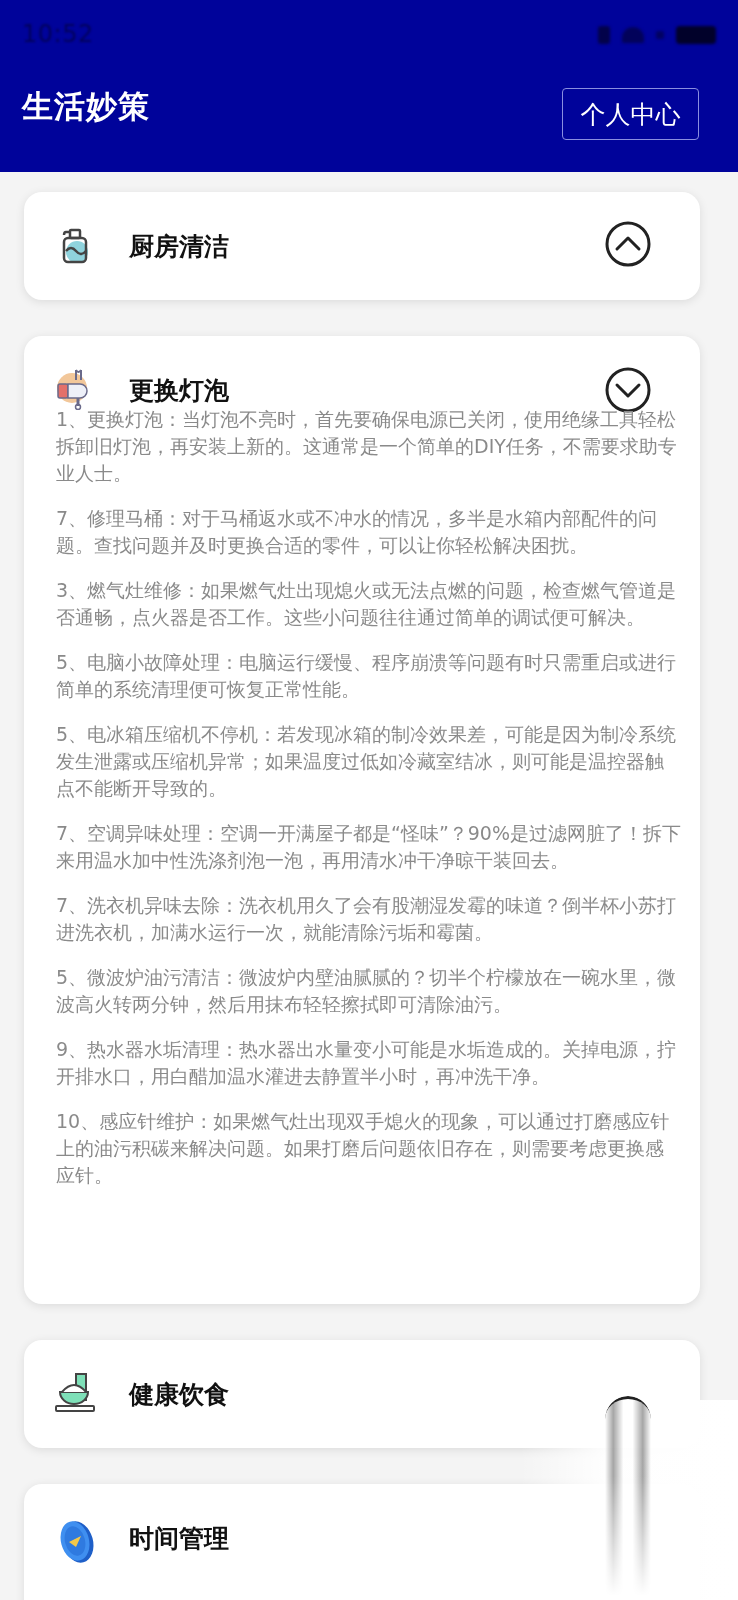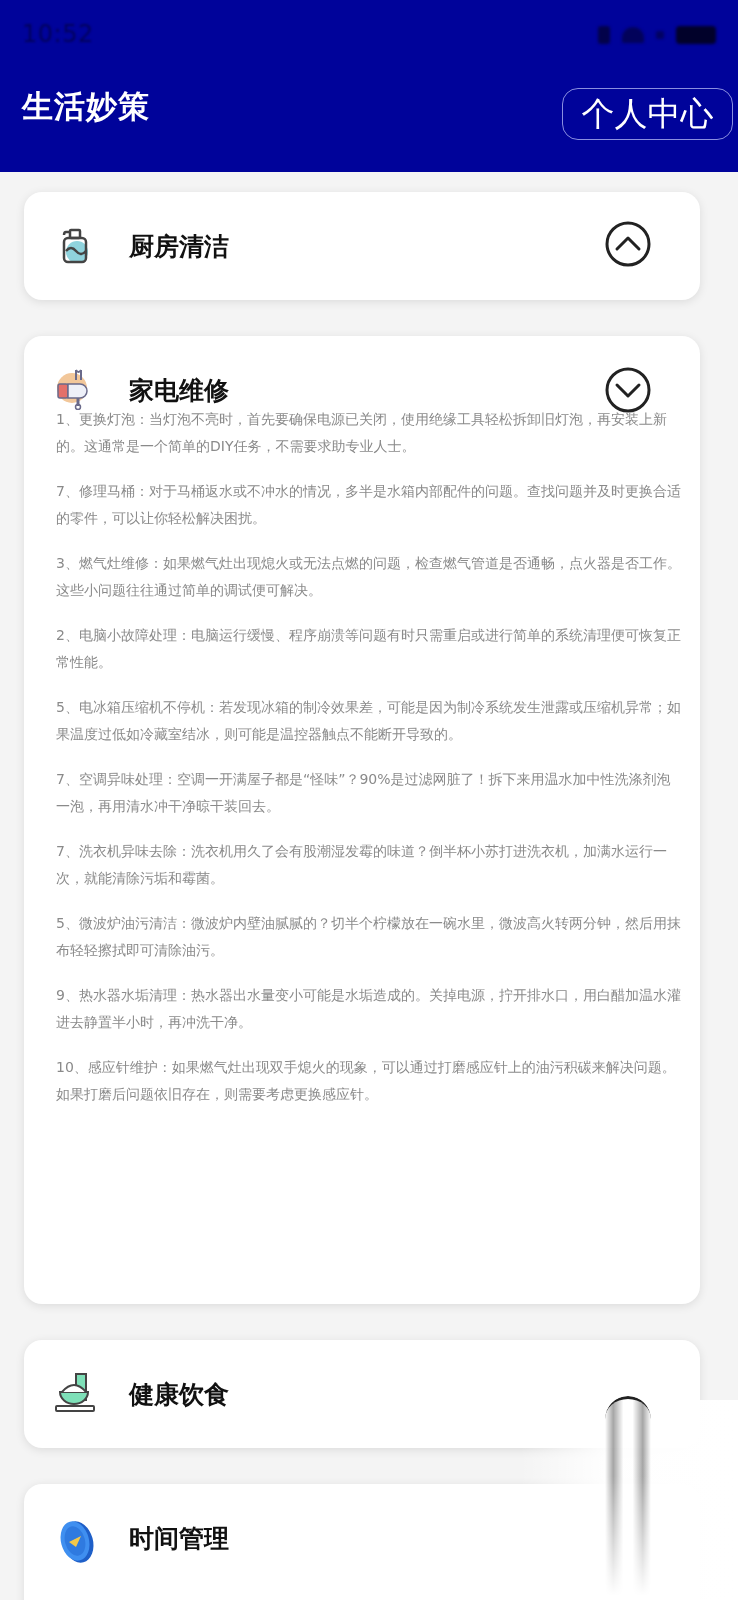--- a/index.html
+++ b/index.html
@@ -27,23 +27,23 @@
   .si { background: #02024a; }
   .si-mute { width: 12px; height: 18px; border-radius: 3px; }
   .si-wifi { width: 22px; height: 16px; border-radius: 12px 12px 2px 2px; opacity: .8; }
   .si-sig { width: 8px; height: 8px; border-radius: 2px; opacity: .7; }
   .si-batt { width: 40px; height: 18px; border-radius: 4px; background: #01012a; }
   .app-title {
     position: absolute; left: 22px; top: 86px;
     font-size: 31px; font-weight: bold; color: #ffffff; letter-spacing: 1px;
   }
   .profile-btn {
-    position: absolute; left: 562px; top: 88px; width: 171px; height: 52px;
-    border: 1.5px solid #8a8fe0; border-radius: 16px;
-    color: #ffffff; font-size: 33px;
+    position: absolute; left: 562px; top: 88px; width: 137px; height: 52px;
+    border: 1.5px solid #8a8fe0; border-radius: 4px;
+    color: #ffffff; font-size: 25px;
     display: flex; align-items: center; justify-content: center;
     background: transparent; cursor: pointer;
   }
   .card {
     position: absolute; left: 24px; width: 676px;
     background: #ffffff; border-radius: 18px;
     box-shadow: 0 2px 10px rgba(0,0,0,0.10);
   }
   .card-head {
     position: absolute; left: 0; top: 0; width: 100%; height: 120px;
@@ -54,21 +54,21 @@
   }
   .card-title {
     position: absolute; left: 105px;
     font-size: 25px; font-weight: bold; color: #111111;
   }
   .chevron {
     position: absolute; left: 580px; width: 48px; height: 48px; cursor: pointer;
   }
   .card-body {
     position: absolute; left: 32px; top: 70px; width: 625px;
-    color: #8a8a8a; font-size: 14px; line-height: 27px;
+    color: #8a8a8a; font-size: 19px; line-height: 27px;
   }
   .card-body p { margin-bottom: 18px; }
   .fade {
     position: absolute; left: 520px; top: 1400px; width: 218px; height: 200px;
     background: linear-gradient(90deg, rgba(255,255,255,0) 0%, rgba(255,255,255,0.95) 40%, #ffffff 100%);
   }
   .pill {
     position: absolute; left: 605px; top: 1396px; width: 46px; height: 200px;
     border-radius: 23px 23px 0 0;
     border-top: 3px solid #222;
@@ -114,31 +114,31 @@
 <div class="card" style="top:336px;height:968px;">
   <div class="card-head" style="height:80px;">
     <svg class="card-icon" style="top:30px;" viewBox="0 0 44 44">
       <circle cx="18" cy="22" r="15" fill="#f2c79a"></circle>
       <rect x="4" y="18" width="10" height="14" rx="2" fill="#e3706a" stroke="#6a6a8a" stroke-width="1.5"></rect>
       <path d="M14 18 h12 a4 4 0 0 1 0 14 h-12 z" fill="#eef0f8" stroke="#6a6a8a" stroke-width="1.5"></path>
       <path d="M22 4 v10 M27 4 v10 M22 4 q2.5 4 5 0" fill="none" stroke="#6a6a8a" stroke-width="2"></path>
       <path d="M24 32 v8" stroke="#6a6a8a" stroke-width="3"></path>
       <circle cx="24" cy="41" r="2.5" fill="none" stroke="#6a6a8a" stroke-width="1.5"></circle>
     </svg>
-    <span class="card-title" style="top:38px;">家电维修</span>
+    <span class="card-title" style="top:38px;">更换灯泡</span>
     <svg class="chevron" style="top:30px;" viewBox="0 0 48 48">
       <circle cx="24" cy="24" r="21" fill="none" stroke="#222" stroke-width="3"></circle>
       <path d="M13 19 L24 30 L35 19" fill="none" stroke="#222" stroke-width="3" stroke-linecap="round" stroke-linejoin="round"></path>
     </svg>
   </div>
   <div class="card-body">
     <p>1、更换灯泡：当灯泡不亮时，首先要确保电源已关闭，使用绝缘工具轻松拆卸旧灯泡，再安装上新的。这通常是一个简单的DIY任务，不需要求助专业人士。</p>
     <p>7、修理马桶：对于马桶返水或不冲水的情况，多半是水箱内部配件的问题。查找问题并及时更换合适的零件，可以让你轻松解决困扰。</p>
     <p>3、燃气灶维修：如果燃气灶出现熄火或无法点燃的问题，检查燃气管道是否通畅，点火器是否工作。这些小问题往往通过简单的调试便可解决。</p>
-    <p>2、电脑小故障处理：电脑运行缓慢、程序崩溃等问题有时只需重启或进行简单的系统清理便可恢复正常性能。</p>
+    <p>5、电脑小故障处理：电脑运行缓慢、程序崩溃等问题有时只需重启或进行简单的系统清理便可恢复正常性能。</p>
     <p>5、电冰箱压缩机不停机：若发现冰箱的制冷效果差，可能是因为制冷系统发生泄露或压缩机异常；如果温度过低如冷藏室结冰，则可能是温控器触点不能断开导致的。</p>
     <p>7、空调异味处理：空调一开满屋子都是“怪味”？90%是过滤网脏了！拆下来用温水加中性洗涤剂泡一泡，再用清水冲干净晾干装回去。</p>
     <p>7、洗衣机异味去除：洗衣机用久了会有股潮湿发霉的味道？倒半杯小苏打进洗衣机，加满水运行一次，就能清除污垢和霉菌。</p>
     <p>5、微波炉油污清洁：微波炉内壁油腻腻的？切半个柠檬放在一碗水里，微波高火转两分钟，然后用抹布轻轻擦拭即可清除油污。</p>
     <p>9、热水器水垢清理：热水器出水量变小可能是水垢造成的。关掉电源，拧开排水口，用白醋加温水灌进去静置半小时，再冲洗干净。</p>
     <p>10、感应针维护：如果燃气灶出现双手熄火的现象，可以通过打磨感应针上的油污积碳来解决问题。如果打磨后问题依旧存在，则需要考虑更换感应针。</p>
   </div>
 </div>
 
 <div class="card" style="top:1340px;height:108px;">

